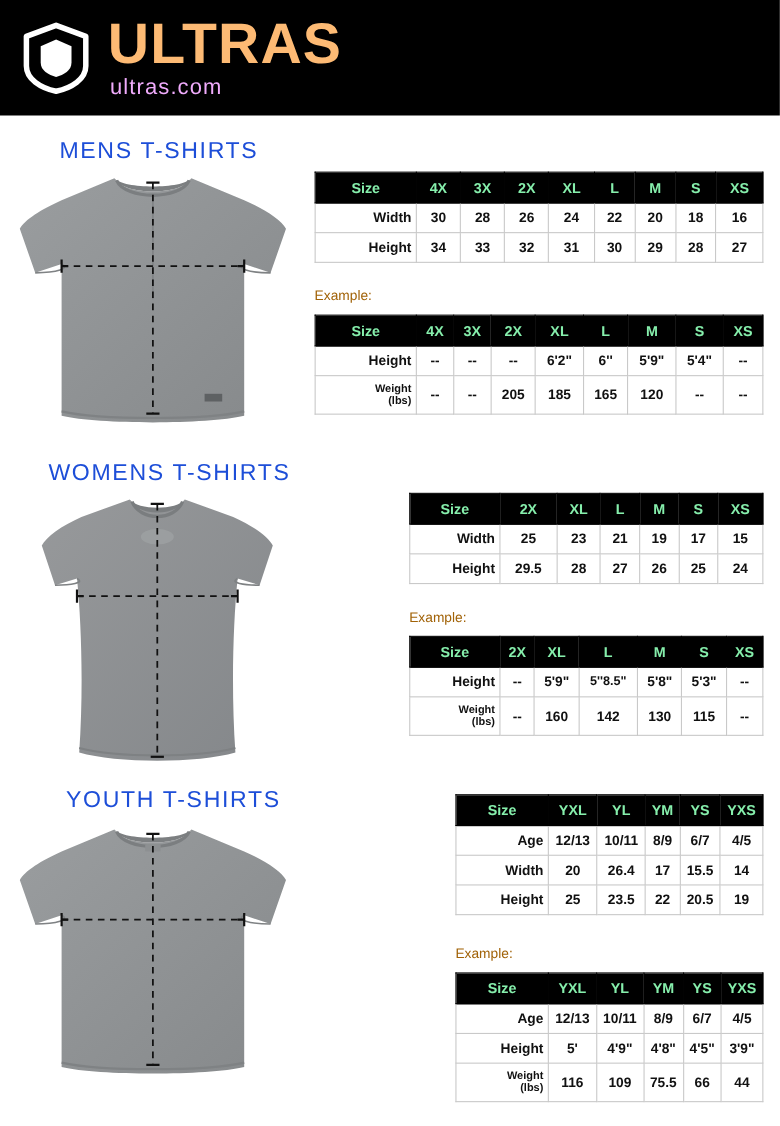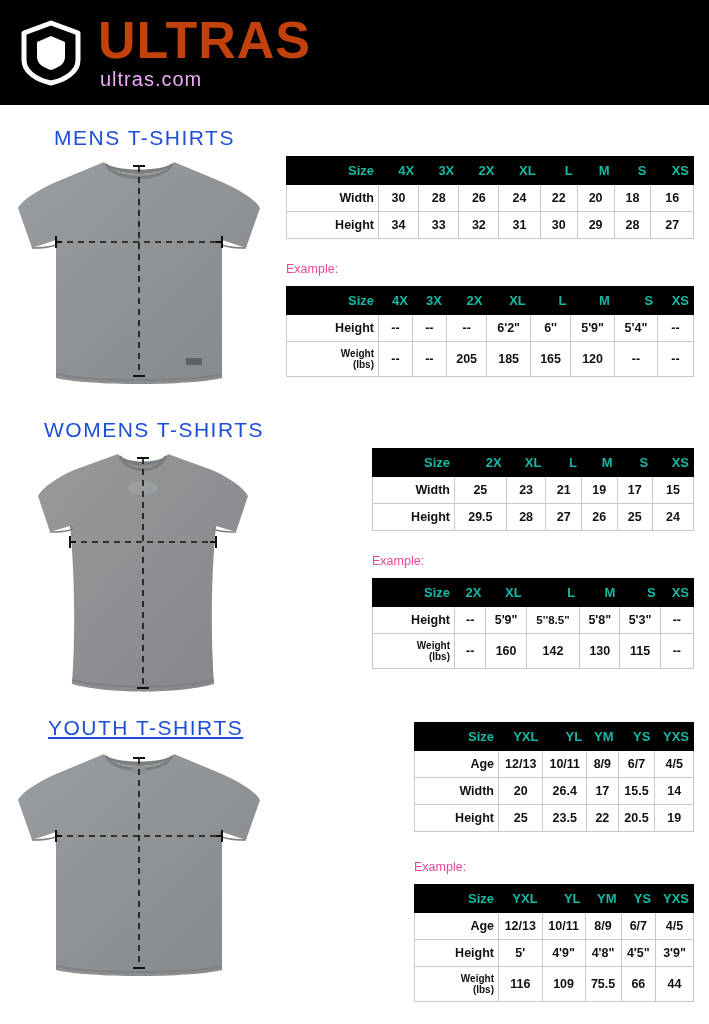--- a/index.html
+++ b/index.html
@@ -18,21 +18,21 @@
     background: #000000;
     display: flex; align-items: center;
   }
   .logo-mark {
     margin-left: 18px; margin-right: 14px;
     width: 66px; height: 66px;
     display: flex; align-items: center; justify-content: center;
   }
   .brand-text { display: flex; flex-direction: column; justify-content: center; }
   .brand-name {
-    color: #c2410c; font-size: 52px; font-weight: bold; letter-spacing: 1px;
+    color: #fdba74; font-size: 52px; font-weight: bold; letter-spacing: 1px;
     line-height: 50px;
   }
   .brand-url {
     color: #f0abfc; font-size: 20px; letter-spacing: 1px;
     line-height: 24px; margin-top: 2px; margin-left: 2px;
   }
 
   
   .sec-title {
     position: absolute;
@@ -54,34 +54,33 @@
   }
   .tbl th, .tbl td {
     border: 1px solid #c9c9c9;
     text-align: center;
     padding: 6px 4px;
     font-weight: bold;
     white-space: nowrap;
   }
   .tbl thead th {
     background: #000000;
-    color: #14b8a6;
+    color: #86efac;
     border: 1px solid #000000;
     font-size: 13px;
-    text-align: right;
   }
   .tbl tbody th {
     text-align: right;
     padding-left: 9px;
     font-weight: bold;
   }
   .tbl tbody td { font-weight: bold; }
   .example-label {
     position: absolute;
-    font-size: 12.5px; color: #ec4899; font-weight: normal;
+    font-size: 12.5px; color: #a16207; font-weight: normal;
   }
   .sub { font-size: 10px; font-weight: bold; display:block; line-height: 11px;}
 </style>
 </head>
 <body>
 
 <div class="page">
 
   <div class="header">
     <div class="logo-mark">
@@ -313,21 +312,21 @@
         <td>--</td>
         <td>160</td>
         <td>142</td>
         <td>130</td>
         <td>115</td>
         <td>--</td>
       </tr>
     </tbody>
   </table>
 
-  <div class="sec-title" style="left:48px; top:716px;text-decoration:underline;">YOUTH  T-SHIRTS</div>
+  <div class="sec-title" style="left:60px; top:716px;">YOUTH  T-SHIRTS</div>
 
   <div class="shirt" style="left:6px; top:744px;">
     <svg width="264" height="240" viewBox="0 0 264 240">
       <defs>
         <linearGradient id="gy" x1="0" y1="0" x2="1" y2="1">
           <stop offset="0%" stop-color="#9a9d9f"></stop>
           <stop offset="100%" stop-color="#86898b"></stop>
         </linearGradient>
       </defs>
       <path d="M98 10 C106 26 160 26 168 10 L216 30 C234 38 250 48 254 56

